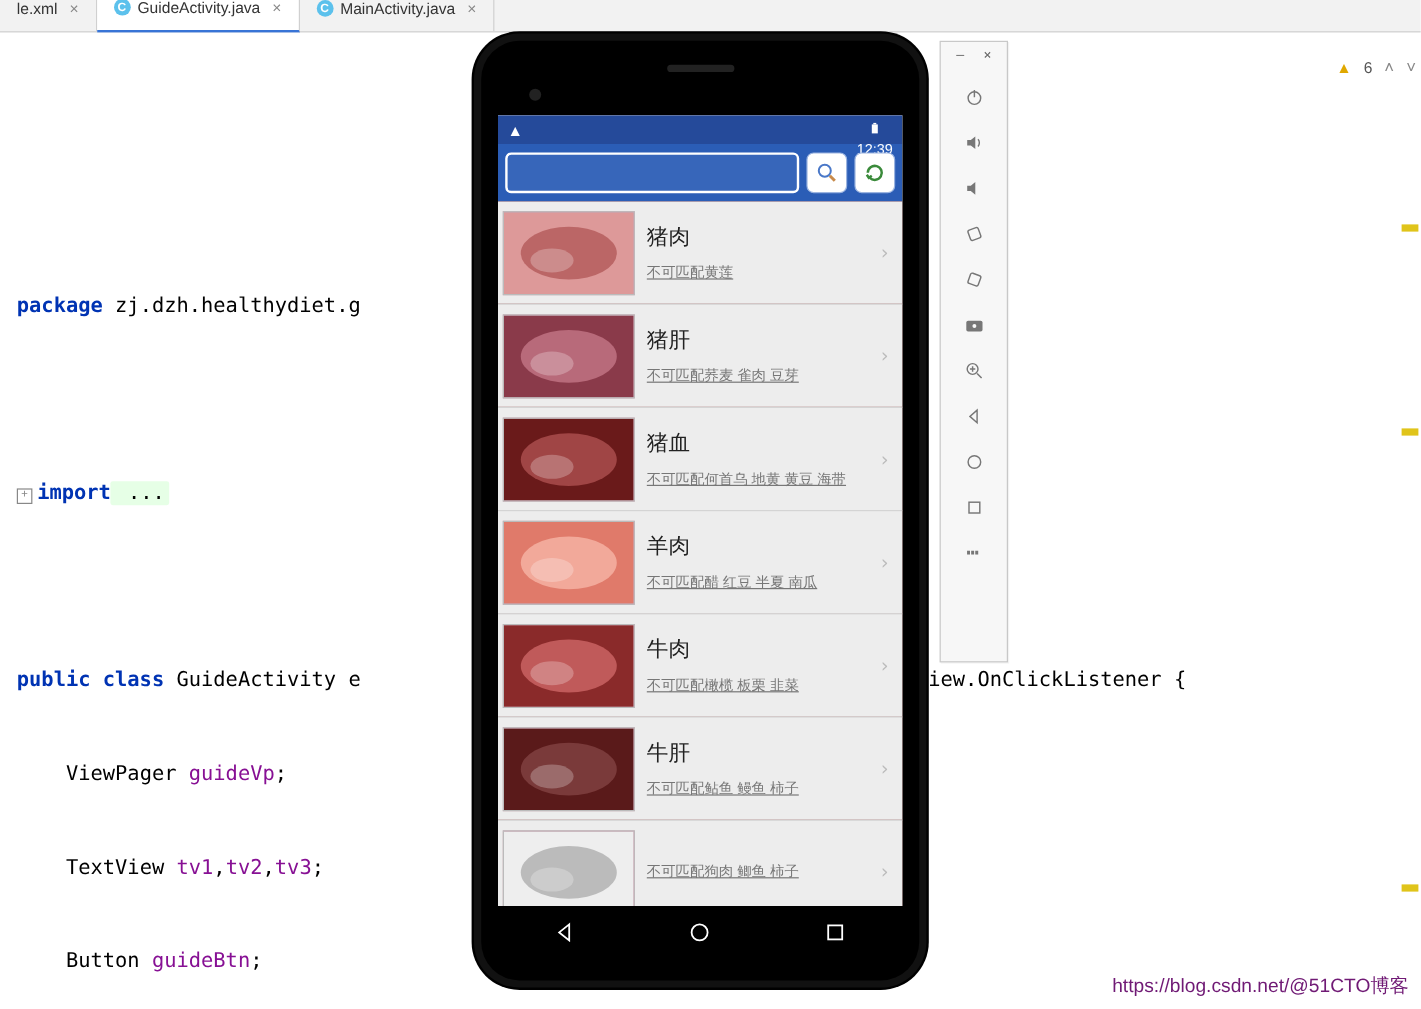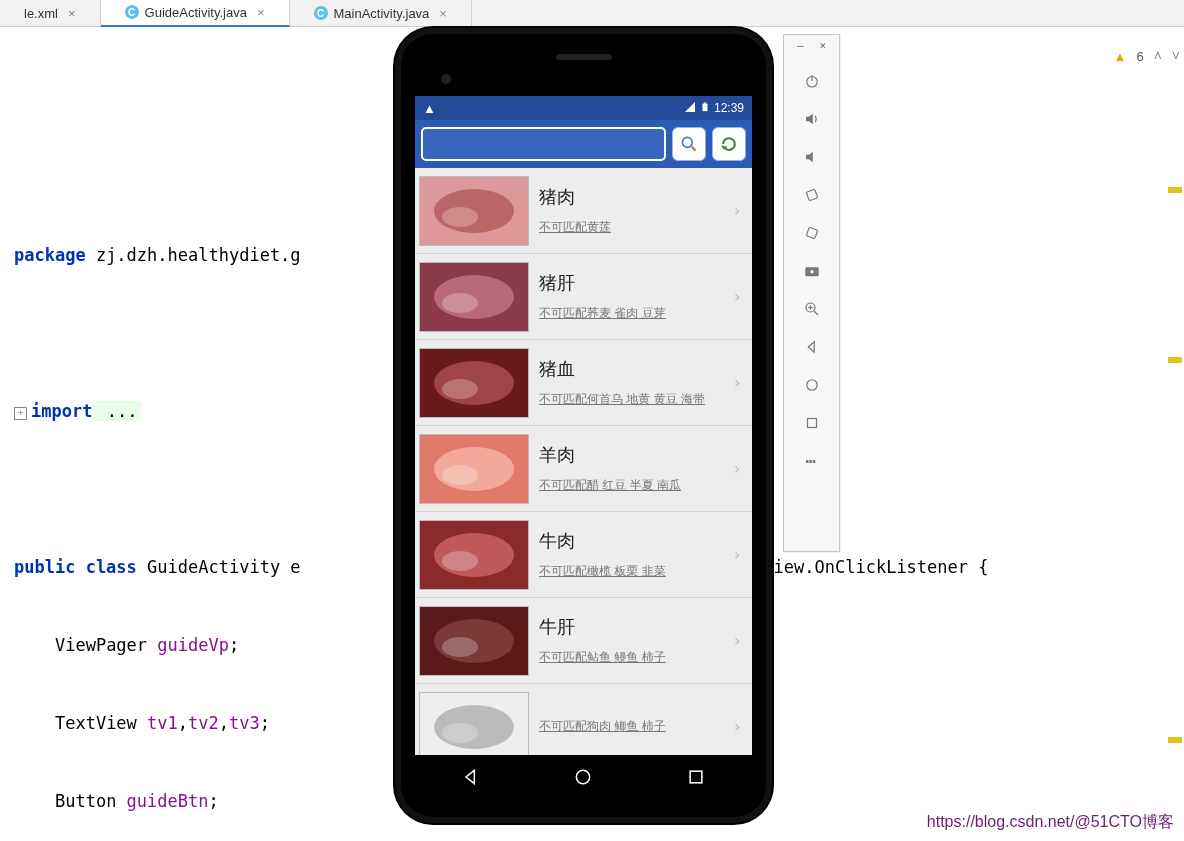--- a/index.html
+++ b/index.html
@@ -1,17 +1,17 @@
 <!DOCTYPE html>
 <html><head>
 <meta charset="utf-8">
 <style>
   html,body{margin:0;padding:0;font-family:"Consolas","Menlo","Monaco",monospace;font-size:17px;background:#fff;width:1184px;height:841px;overflow:hidden;}
   .tabs{height:26px;display:flex;align-items:center;background:#f2f2f2;border-bottom:1px solid #d0d0d0;font-family:Arial,sans-serif;font-size:13px;}
-  .tab{display:flex;align-items:center;padding:0 24px;height:26px;border-right:1px solid #d0d0d0;color:#333;}
+  .tab{display:flex;align-items:flex-start;padding:0 14px;height:26px;border-right:1px solid #d0d0d0;color:#333;}
   .tab.active{background:#fff;border-bottom:2px solid #3874d6;}
   .tab .jicon{width:14px;height:14px;border-radius:50%;background:#5cc1ec;color:#fff;font-size:10px;font-weight:bold;display:flex;align-items:center;justify-content:center;margin-right:6px;}
   .tab .close{margin-left:10px;color:#888;}
   .editor{position:relative;padding:14px 0 0 14px;white-space:pre;color:#000;line-height:39px;}
   .kw{color:#0033b3;font-weight:bold;}
   .field{color:#871094;}
   .dots{background:#e6ffe6;padding:0 4px;border-radius:2px;}
   .warnstrip{position:absolute;right:4px;top:10px;display:flex;align-items:center;gap:10px;font-family:Arial,sans-serif;font-size:13px;color:#555;}
   .warnstrip .tri{color:#e0a800;}
   .warnstrip .chev{color:#888;font-size:14px;}
@@ -27,21 +27,21 @@
   .emu-btn .fillsvg{fill:#777;stroke:none;}
 
   
   .phone{position:absolute;left:395px;top:28px;width:377px;height:795px;background:#111;border-radius:38px;box-shadow:0 0 0 2px #000;}
   .phone-inner{position:absolute;left:6px;top:6px;right:6px;bottom:6px;border-radius:32px;background:#000;}
   .speaker{position:absolute;top:20px;left:50%;transform:translateX(-50%);width:56px;height:6px;background:#222;border-radius:3px;}
   .cam{position:absolute;top:40px;left:40px;width:10px;height:10px;border-radius:50%;background:#222;}
   .screen{position:absolute;left:14px;right:14px;top:62px;bottom:62px;background:#e8e8e8;overflow:hidden;}
   .statusbar{height:24px;background:#254a9a;display:flex;align-items:center;justify-content:space-between;color:#fff;font-family:Arial,sans-serif;font-size:12px;padding:0 8px;}
   .statusbar .warn-icon{font-size:13px;}
-  .statusbar .right{display:flex;gap:4px;}
+  .statusbar .right{display:flex;align-items:center;gap:4px;flex-direction:column;}
   .appbar{height:48px;background:#2b5db6;display:flex;align-items:center;padding:0 6px;gap:6px;}
   .searchbox{flex:1;height:30px;border:2px solid #fff;border-radius:5px;background:rgba(255,255,255,0.06);}
   .appbar .round{width:32px;height:32px;border-radius:6px;background:#fff;border:1px solid #9bb4e0;display:flex;align-items:center;justify-content:center;}
   .appbar .round svg{width:20px;height:20px;}
   .list{background:#7f1d1d;}
   .row{display:flex;align-items:center;height:85px;border-top:1px solid #d4d4d4;background:#ededed;padding-right:10px;}
   .row:first-child{border-top:none;}
   .thumb{width:108px;height:68px;margin:0 10px 0 4px;background:#c9a;border:1px solid #bbb;display:flex;align-items:center;justify-content:center;}
   .thumb svg{width:108px;height:68px;}
   .row-text{flex:1;display:flex;flex-direction:column;justify-content:center;font-family:"Microsoft YaHei",Arial,sans-serif;}

